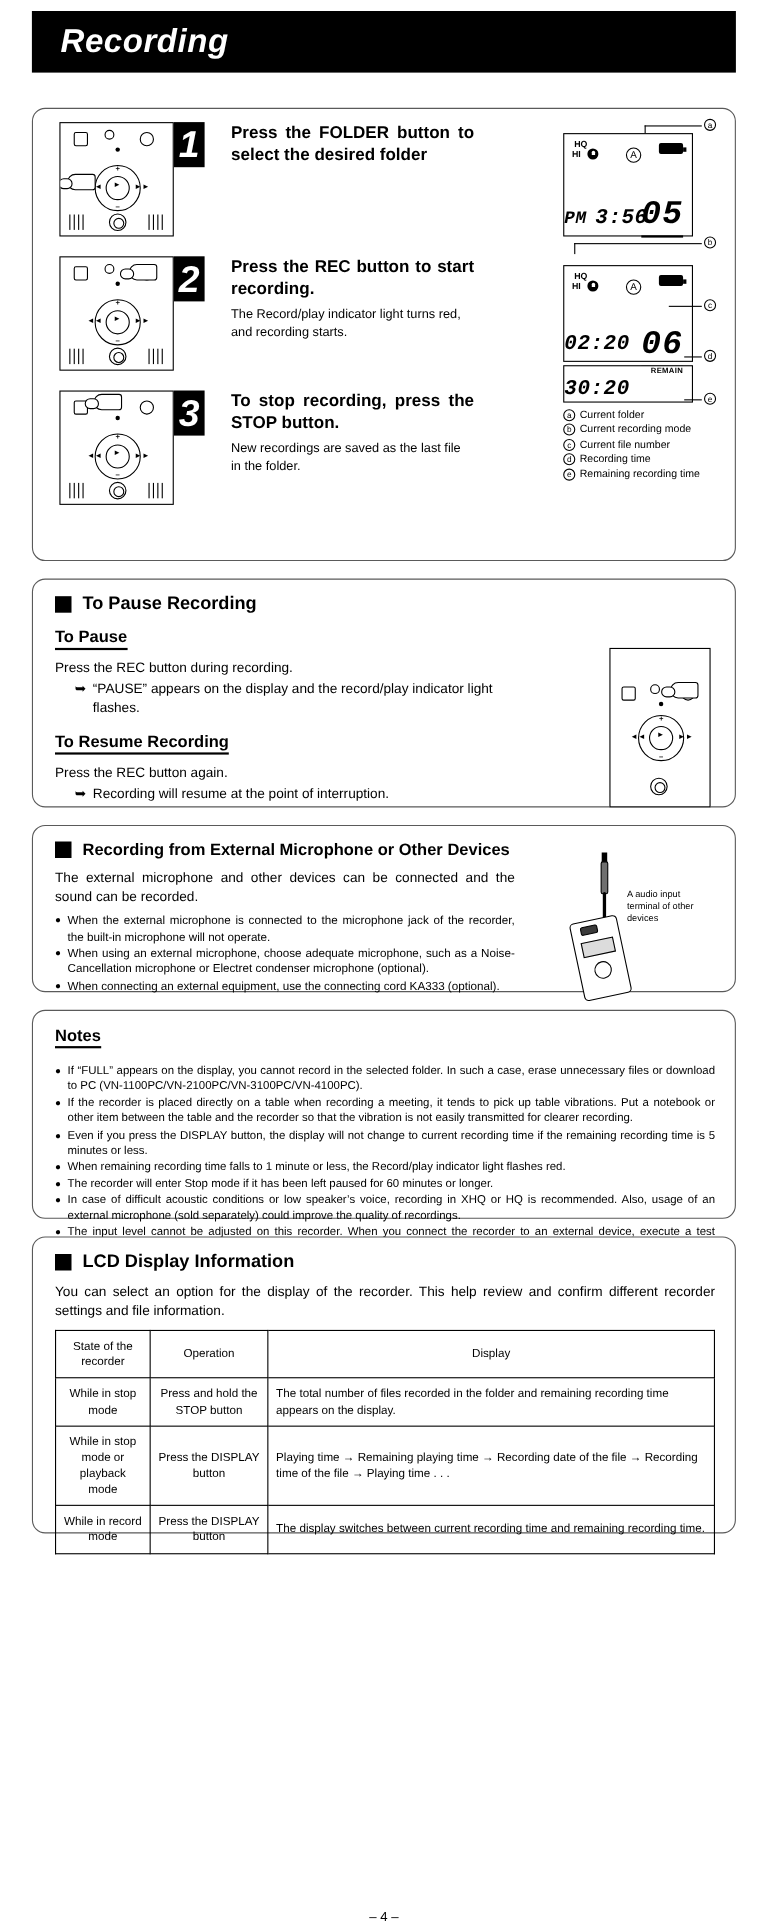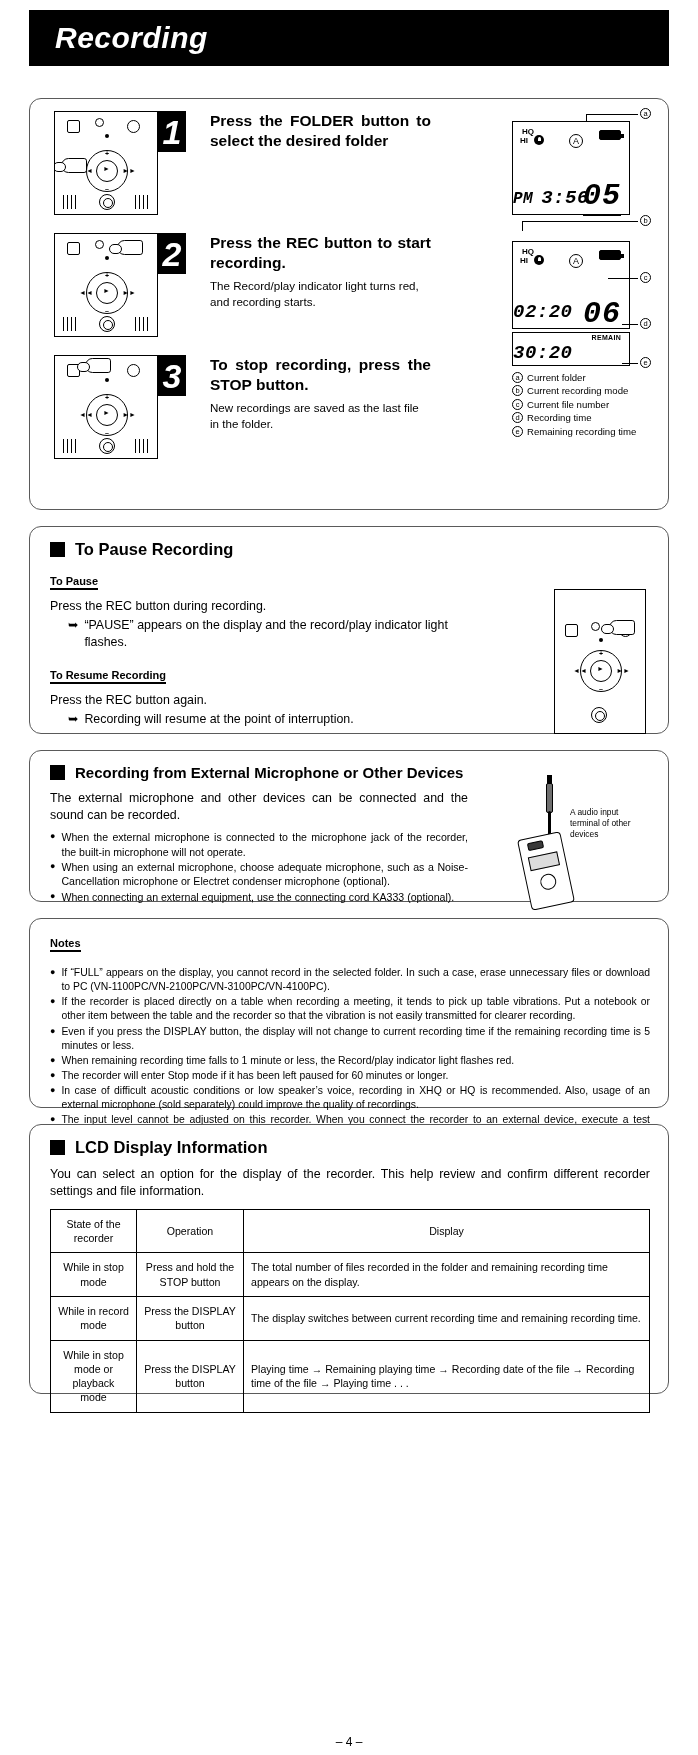--- a/index.html
+++ b/index.html
@@ -159,21 +159,21 @@
   .leadline { position:absolute; background:#000; }
 
   .legend { margin-top: 6px; font-size: 9.6px; line-height: 1.30; }
   .legend li { display:flex; gap:4px; margin-bottom:1px; align-items:flex-start; }
   .legend ul { list-style:none; margin:0; padding:0; }
   .legend .lg-txt { flex:1; text-align:justify; text-align-last:left; }
 
   
   .pad { padding: 14px 18px 16px 20px; }
   .sub-head {
-    font-weight: bold; font-size: 11px; display:inline-block;
+    font-weight: bold; font-size: 15px; display:inline-block;
     border-bottom: 2px solid #000; padding-bottom: 1px; margin: 0 0 8px 0;
   }
   .body-txt { font-size: 12.4px; line-height: 1.38; margin: 0; }
   .arrow-item { display:flex; gap:6px; margin: 2px 0 0 18px; font-size: 12.4px; line-height:1.38; }
   .arrow { flex:none; }
 
   
   .pause-dev { position:absolute; right:22px; top:62px; }
 
   
@@ -562,27 +562,27 @@
           <th>Display</th>
         </tr>
       </thead>
       <tbody>
         <tr>
           <td class="col1">While in stop mode</td>
           <td class="col2">Press and hold the STOP button</td>
           <td>The total number of files recorded in the folder and remaining recording time appears on the display.</td>
         </tr>
         <tr>
+          <td class="col1">While in stop mode or playback mode</td>
+          <td class="col2">Press the DISPLAY button</td>
+          <td>Playing time → Remaining playing time → Recording date of the file → Recording time of the file → Playing time . . .</td>
+        </tr>
+        <tr>
           <td class="col1">While in record mode</td>
           <td class="col2">Press the DISPLAY button</td>
           <td>The display switches between current recording time and remaining recording time.</td>
         </tr>
-        <tr>
-          <td class="col1">While in stop mode or playback mode</td>
-          <td class="col2">Press the DISPLAY button</td>
-          <td>Playing time → Remaining playing time → Recording date of the file → Recording time of the file → Playing time . . .</td>
-        </tr>
       </tbody>
     </table>
   </div>
 
   <div class="footer">– 4 –</div>
 </div>
 
 </body></html>

